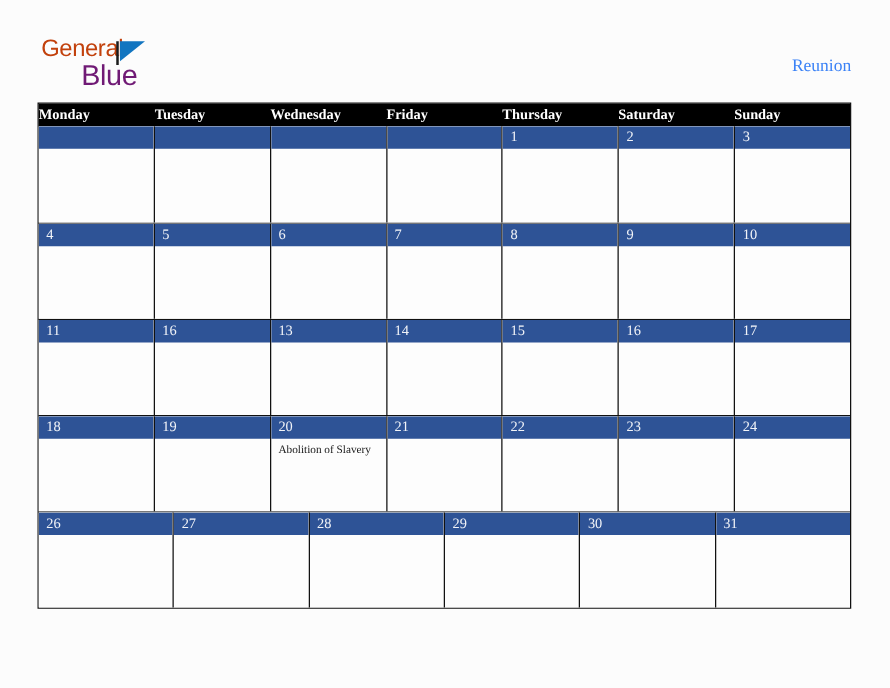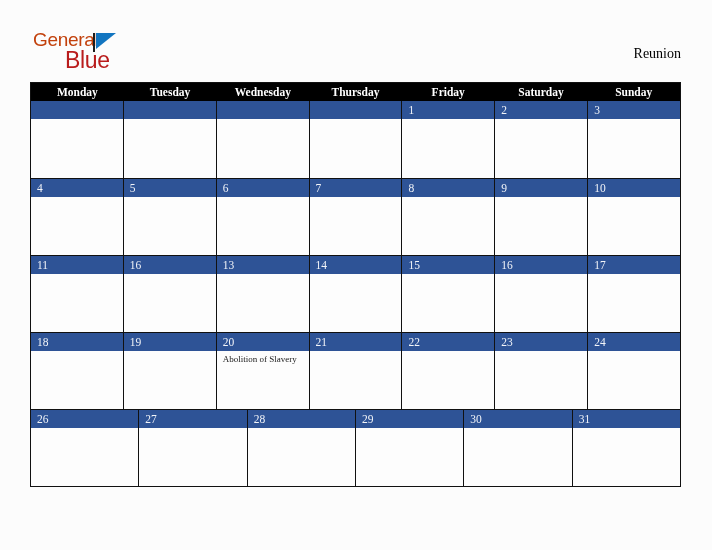--- a/index.html
+++ b/index.html
@@ -57,21 +57,21 @@
     width: 2px;
     height: 19px;
     background: #1c1c1c;
   }
   #brand-logo .brand-line2 {
     position: absolute;
     left: 32px;
     top: 18px;
     font-family: "Liberation Sans", sans-serif;
     font-size: 23px;
-    color: #b91c1c;
+    color: #701a75;
     letter-spacing: -0.3px;
     line-height: 24px;
   }
 
   #calendar-title {
     position: absolute;
     left: 0;
     top: 27px;
     width: 712px;
     text-align: center;
@@ -81,21 +81,21 @@
     letter-spacing: 0.2px;
     line-height: 40px;
   }
 
   #region-label {
     position: absolute;
     right: 31px;
     top: 46px;
     font-family: "Liberation Serif", serif;
     font-size: 14px;
-    color: #000000;
+    color: #3b82f6;
     text-align: center;
   }
 
   
   #calendar-grid {
     position: absolute;
     left: 30px;
     top: 82px;
     width: 651px;
     border: 1px solid #111111;
@@ -107,21 +107,21 @@
     height: 18px;
     background: #000000;
   }
   #weekday-header .weekday-cell {
     flex: 1 1 0;
     color: #ffffff;
     font-family: "Liberation Serif", serif;
     font-weight: bold;
     font-size: 11.5px;
     line-height: 18px;
-    text-align: center;
+    text-align: left;
     box-sizing: border-box;
   }
 
   .week-row {
     display: flex;
     height: 77px;
     border-top: 1px solid #111111;
     box-sizing: border-box;
   }
   .week-row:first-of-type {
@@ -180,22 +180,22 @@
 
   <div id="region-label">Reunion</div>
 
 </div>
 
 <div id="calendar-grid">
   <div id="weekday-header">
       <div class="weekday-cell">Monday</div>
       <div class="weekday-cell">Tuesday</div>
       <div class="weekday-cell">Wednesday</div>
+      <div class="weekday-cell">Friday</div>
       <div class="weekday-cell">Thursday</div>
-      <div class="weekday-cell">Friday</div>
       <div class="weekday-cell">Saturday</div>
       <div class="weekday-cell">Sunday</div>
     </div>
   <div id="weeks-container">
       <div class="week-row">
         <div class="day-cell">
           <div class="day-number-bar">
             <span class="day-number"></span>
           </div>
         </div>

